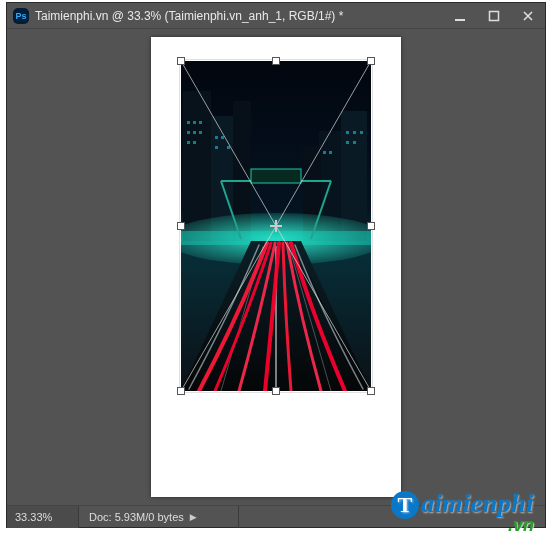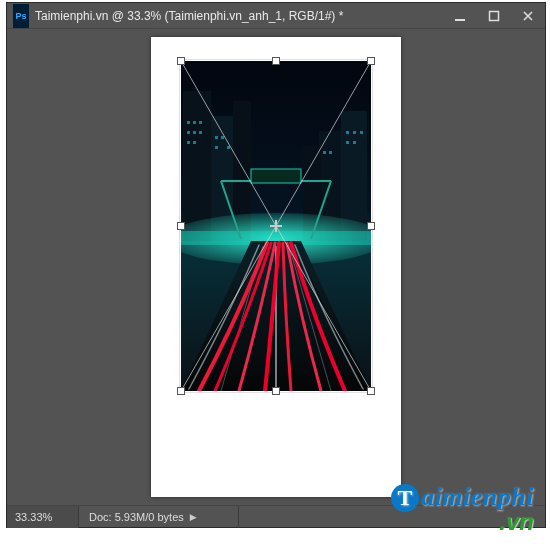--- a/index.html
+++ b/index.html
@@ -26,30 +26,30 @@
     display: flex;
     align-items: center;
     padding: 0 0 0 6px;
     color: #e8e8e8;
     font-size: 12px;
     position: relative;
     border-bottom: 1px solid #454545;
   }
   .ps-icon {
     width: 16px;
-    height: 24px;
+    height: 16px;
     background: #001e36;
     color: #31a8ff;
     font-size: 9px;
     font-weight: bold;
     display: flex;
     align-items: center;
     justify-content: center;
     margin-right: 6px;
-    border-radius: 0;
+    border-radius: 5px;
   }
   .window-title { flex: 1; white-space: nowrap; overflow: hidden; }
   .win-controls { display: flex; height: 100%; }
   .win-btn {
     width: 34px;
     height: 26px;
     display: flex;
     align-items: center;
     justify-content: center;
     color: #ddd;
@@ -175,21 +175,21 @@
     color:#fff;
     width:28px;height:28px;
     border-radius:50%;
     text-align:center;
     line-height:28px;
     font-size:22px;
     font-style:normal;
     margin-right:2px;
   }
   .watermark .line2 {
-    font-size: 24px;
+    font-size: 18px;
     color: #2a9e2a;
     text-shadow: 1px 1px 1px rgba(255,255,255,.7);
     margin-top: -4px;
   }
 </style>
 </head>
 <body>
 
 <div class="app-window">
 

